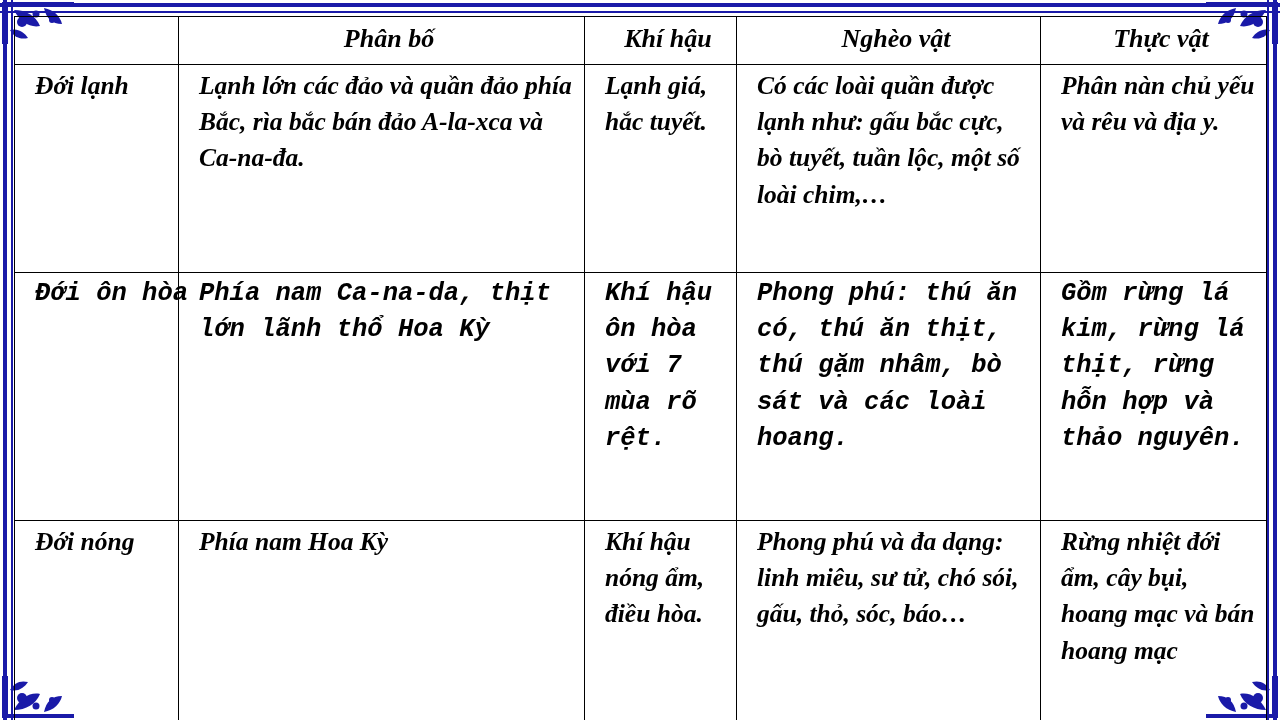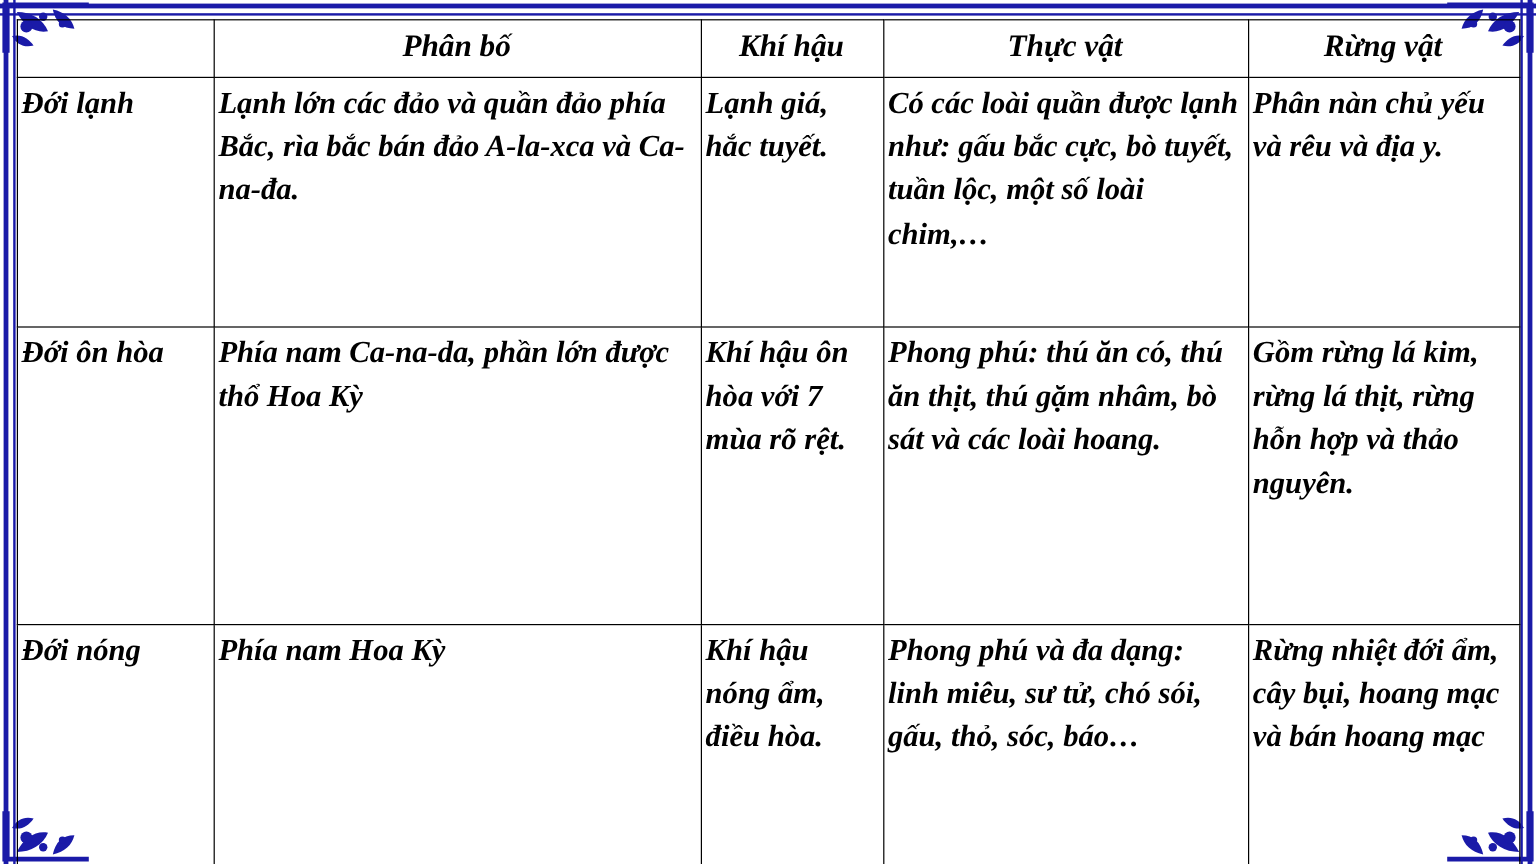--- a/index.html
+++ b/index.html
@@ -58,21 +58,21 @@
     width: 1252px;
   }
   table.data {
     border-collapse: collapse;
     table-layout: fixed;
     width: 1252px;
   }
   table.data td, table.data th {
     border: 1.6px solid #000000;
     vertical-align: top;
-    padding: 3px 5px 6px 3px;
+    padding: 3px 5px 6px 20px;
     font-weight: bold;
     font-style: italic;
     font-size: 25.5px;
     line-height: 1.42;
     text-align: left;
   }
   table.data thead th {
     text-align: center;
     font-size: 26px;
     padding-top: 4px;
@@ -83,21 +83,21 @@
   
   col.c0 { width: 164px; }
   col.c1 { width: 406px; }
   col.c2 { width: 152px; }
   col.c3 { width: 304px; }
   col.c4 { width: 226px; }
 
   
   td.zone { white-space: nowrap; font-size: 25px; }
   td.r1 { height: 198px; }
-  td.r2 { height: 238px; }
+  td.r2 { height: 238px; font-family: Liberation Mono, monospace; }
   td.r3 { height: 212px; }
 </style>
 </head>
 <body>
 
 <div id="slide">
 
   <div class="frame-line frame-top-a"></div>
   <div class="frame-line frame-top-b"></div>
   <div class="frame-line frame-left-a"></div>
@@ -157,35 +157,35 @@
           <col class="c1">
           <col class="c2">
           <col class="c3">
           <col class="c4">
       </colgroup>
       <thead>
         <tr>
           <th class="col-blank"></th>
           <th>Phân bố</th>
           <th>Khí hậu</th>
+          <th>Nghèo vật</th>
           <th>Thực vật</th>
-          <th>Rừng vật</th>
         </tr>
       </thead>
       <tbody>
         <tr>
           <td class="zone r1">Đới lạnh</td>
           <td class="r1">Lạnh lớn các đảo và quần đảo phía Bắc, rìa bắc bán đảo A-la-xca và Ca-na-đa.</td>
           <td class="r1">Lạnh giá, hắc tuyết.</td>
           <td class="r1">Có các loài quần được lạnh như: gấu bắc cực, bò tuyết, tuần lộc, một số loài chim,…</td>
           <td class="r1">Phân nàn chủ yếu và rêu và địa y.</td>
         </tr>
         <tr>
           <td class="zone r2">Đới ôn hòa</td>
-          <td class="r2">Phía nam Ca-na-da, phần lớn được thổ Hoa Kỳ</td>
+          <td class="r2">Phía nam Ca-na-da, thịt lớn lãnh thổ Hoa Kỳ</td>
           <td class="r2">Khí hậu ôn hòa với 7 mùa rõ rệt.</td>
           <td class="r2">Phong phú: thú ăn có, thú ăn thịt, thú gặm nhâm, bò sát và các loài hoang.</td>
           <td class="r2">Gồm rừng lá kim, rừng lá thịt, rừng hỗn hợp và thảo nguyên.</td>
         </tr>
         <tr>
           <td class="zone r3">Đới nóng</td>
           <td class="r3">Phía nam Hoa Kỳ</td>
           <td class="r3">Khí hậu nóng ẩm, điều hòa.</td>
           <td class="r3">Phong phú và đa dạng: linh miêu, sư tử, chó sói, gấu, thỏ, sóc, báo…</td>
           <td class="r3">Rừng nhiệt đới ẩm, cây bụi, hoang mạc và bán hoang mạc</td>

